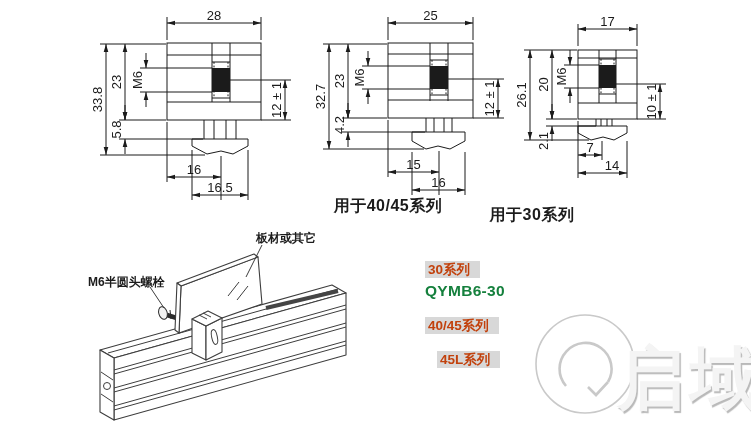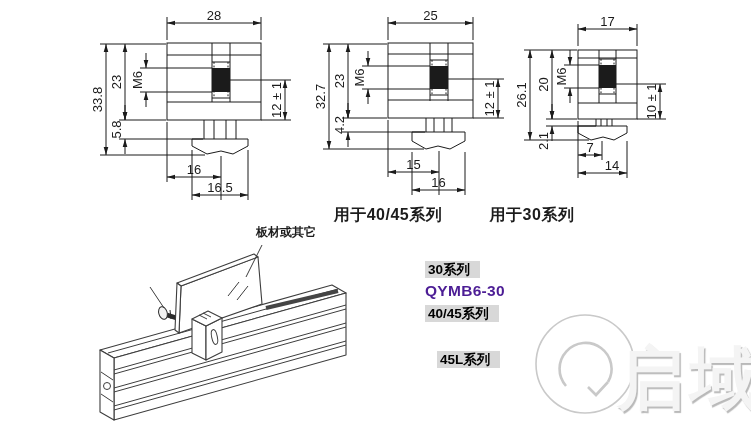--- a/index.html
+++ b/index.html
@@ -3,23 +3,23 @@
 <meta charset="utf-8">
 <style>
   html,body{margin:0;padding:0;background:#fff;}
   #canvas{position:relative;width:751px;height:428px;background:#fff;overflow:hidden;
           font-family:"Liberation Sans",sans-serif;}
   #draw-svg{position:absolute;left:0;top:0;}
   .caption{position:absolute;width:170px;text-align:center;font-size:16px;font-weight:bold;
            color:#1c1c1c;letter-spacing:.5px;}
   .callout{position:absolute;font-size:12px;font-weight:bold;color:#1c1c1c;white-space:nowrap;}
   .product{position:absolute;left:425px;width:150px;}
-  .series-label{display:inline-block;background:#d8d8d8;color:#000000;font-size:13.5px;
+  .series-label{display:inline-block;background:#d8d8d8;color:#c2410c;font-size:13.5px;
                 font-weight:bold;padding:1px 10px 1px 3px;line-height:15px;}
-  .model{font-size:15.5px;color:#4c1d95;font-weight:bold;letter-spacing:.3px;margin-top:4px;}
+  .model{font-size:15.5px;color:#15803d;font-weight:bold;letter-spacing:.3px;margin-top:4px;}
   .watermark-text{position:absolute;left:617px;top:334px;font-size:68px;font-weight:bold;
                   letter-spacing:5px;color:#f4f4f4;text-shadow:1.5px 1.5px 1px #b9b9b9;
                   white-space:nowrap;}
 </style>
 </head>
 <body>
 
 <div id="canvas">
 
   <svg id="draw-svg" width="751" height="428" viewBox="0 0 751 428">
@@ -239,30 +239,31 @@
       <ellipse cx="214.5" cy="337" rx="2.8" ry="7.5" fill="none" stroke="#3d3d3d" transform="rotate(-12 214.5 337)"></ellipse>
       <ellipse cx="163" cy="313" rx="4.2" ry="6.5" fill="#f2f2f2" stroke="#2b2b2b" transform="rotate(-16 163 313)"></ellipse>
       <line x1="170" y1="310" x2="171" y2="319" stroke="#2b2b2b" stroke-width="1"></line>
       <line x1="262" y1="245" x2="246" y2="277" stroke="#3d3d3d" stroke-width="1"></line>
       <line x1="150" y1="287" x2="164" y2="308" stroke="#3d3d3d" stroke-width="1"></line>
       <circle cx="585" cy="364" r="49" fill="none" stroke="#c9c9c9" stroke-width="1.6"></circle>
       <path d="M566,386 A26,26 0 1 1 608,382" fill="none" stroke="#c9c9c9" stroke-width="2.6"></path>
       <path d="M608,382 L596,395 L588,387" fill="none" stroke="#c9c9c9" stroke-width="2.6"></path>
     </svg>
 
-  <div class="caption" style="left:303px;top:205px;">用于40/45系列</div>
+  <div class="caption" style="left:303px;top:196px;">用于40/45系列</div>
   <div class="caption" style="left:447px;top:205px;">用于30系列</div>
 
-  <div class="callout" style="left:256px;top:224px;">板材或其它</div>
+  <div class="callout" style="left:256px;top:230px;">板材或其它</div>
+  <div class="callout" style="left:88px;top:274px;">M6半圆头螺栓</div>
 
   <div class="product" style="top:260px;">
     <span class="series-label">30系列</span>
     <div class="model">QYMB6-30</div>
   </div>
-  <div class="product" style="top:304px;">
+  <div class="product" style="top:316px;">
     <span class="series-label">40/45系列</span>
   </div>
   <div class="product" style="top:350px;margin-left:12px;">
     <span class="series-label">45L系列</span>
   </div>
 
   <div class="watermark-text">启域</div>
 </div>
 
 </body></html>

